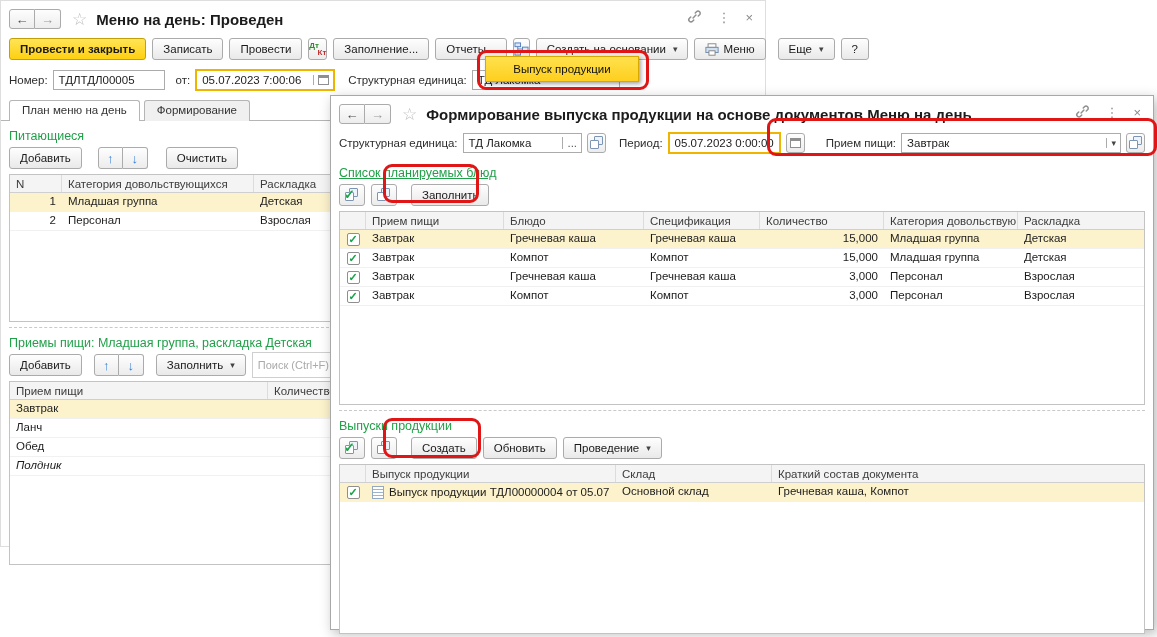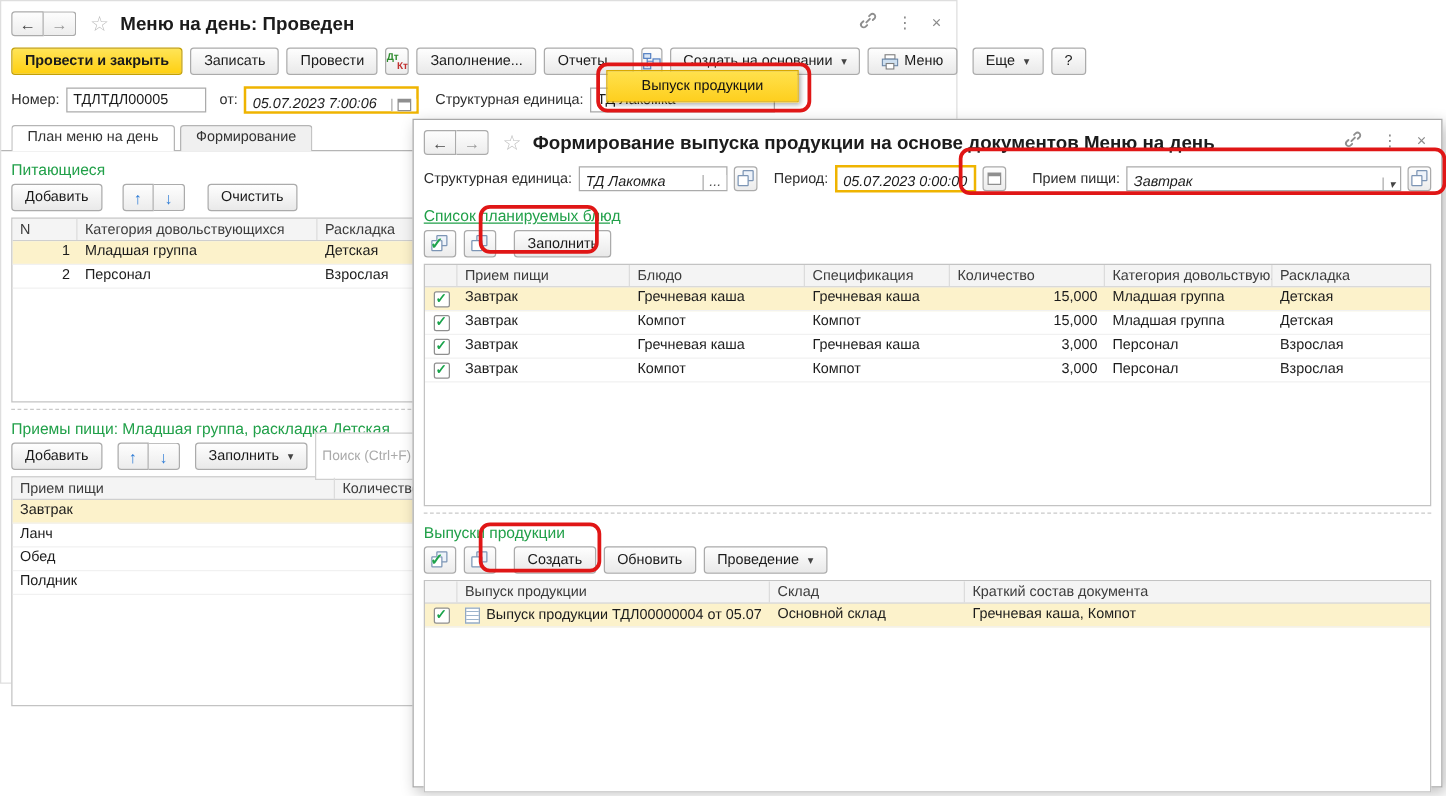--- a/index.html
+++ b/index.html
@@ -29,41 +29,41 @@
   .btn.primary{background:linear-gradient(#ffe457,#ffd011);border-color:#c3a008;font-weight:700;}
   .iconbtn{width:26px;height:22px;border:1px solid #ababab;background:linear-gradient(#fefefe,#ececec);
            border-radius:3px;display:inline-flex;align-items:center;justify-content:center;box-sizing:border-box;}
   .dd{font-size:9px;color:#444;margin-left:3px;}
   .spacer{flex:1;}
   
   .fieldrow{display:flex;align-items:center;gap:5px;padding:3px 8px 5px;height:24px;position:relative;}
   .flabel{color:#2d2d2d;white-space:nowrap;}
   .field{border:1px solid #ababab;background:#fff;height:20px;display:flex;align-items:center;
          padding:0 5px;box-sizing:border-box;white-space:nowrap;overflow:hidden;}
-  .fgroup{border:1px solid #ababab;background:#fff;height:20px;display:flex;align-items:flex-end;box-sizing:border-box;font-style:italic;}
+  .fgroup{border:1px solid #ababab;background:#fff;height:20px;display:flex;align-items:center;box-sizing:border-box;}
   .fgroup .ftext{padding:0 5px;display:flex;align-items:center;flex:1;white-space:nowrap;overflow:hidden;}
   .fgroup .fseg{border-left:1px solid #ababab;display:flex;align-items:center;justify-content:center;
                 padding:0 4px;color:#555;background:#fff;}
   .fgroup.activef{border:2px solid #efb400;height:22px;}
   .cal{width:11px;height:10px;border:1px solid #8f8f8f;border-top:3px solid #8f8f8f;background:#fff;box-sizing:border-box;}
   
   .tabs{display:flex;padding:0 8px;border-bottom:1px solid #b5b5b5;height:23px;align-items:flex-end;}
   .tab{padding:3px 12px;border:1px solid #b5b5b5;border-bottom:none;border-radius:3px 3px 0 0;
        background:#f0f0f0;margin-right:4px;position:relative;top:1px;color:#333;height:21px;box-sizing:border-box;}
   .tab.active{background:#fff;z-index:2;}
   
   .lpanel{padding:2px 0 0 8px;width:336px;box-sizing:border-box;}
   .sectitle{color:#21a049;font-size:12.5px;margin:6px 0 4px;white-space:nowrap;overflow:visible;}
   .listbar{display:flex;gap:6px;margin:2px 0 5px;align-items:center;height:22px;}
   .arrowpair{display:flex;}
   .arrowbtn{width:25px;height:22px;border:1px solid #ababab;background:linear-gradient(#fefefe,#ececec);
             display:flex;align-items:center;justify-content:center;color:#2f7dd6;font-weight:700;font-size:13px;box-sizing:border-box;}
   .arrowbtn.up{border-radius:3px 0 0 3px;}
   .arrowbtn.down{border-radius:0 3px 3px 0;border-left:none;}
-  .search{border:1px solid #cfcfcf;height:38px;width:92px;padding:0 5px;font-size:11px;
+  .search{border:1px solid #cfcfcf;height:26px;width:92px;padding:0 5px;font-size:11px;
           font-family:"Liberation Sans",sans-serif;color:#333;box-sizing:border-box;}
   .search::placeholder{color:#aaaaaa;}
   
   .gtable{border:1px solid #c3c3c3;background:#fff;box-sizing:border-box;overflow:hidden;}
   .thead{display:flex;background:#f4f4f4;border-bottom:1px solid #cfcfcf;color:#3c3c3c;}
   .th{padding:2px 6px;border-right:1px solid #dcdcdc;height:17px;line-height:15px;
       white-space:nowrap;overflow:hidden;box-sizing:border-box;}
   .tr{display:flex;height:18px;border-bottom:1px solid #f1f1f1;align-items:center;}
   .tr.sel{background:#fcf2cb;}
   .td{padding:0 6px;white-space:nowrap;overflow:hidden;box-sizing:border-box;height:18px;line-height:17px;}
@@ -253,21 +253,21 @@
       </div>
       <div class="tr">
         <div class="td" style="width:258px;">Ланч</div>
         <div class="td" style="flex:1;"></div>
       </div>
       <div class="tr">
         <div class="td" style="width:258px;">Обед</div>
         <div class="td" style="flex:1;"></div>
       </div>
       <div class="tr">
-        <div class="td" style="width:258px;">Полдник</div>
+        <div class="td" style="width:258px;font-style:italic;">Полдник</div>
         <div class="td" style="flex:1;"></div>
       </div>
     </div>
 
   </div>
 </div>
 
 <div class="win" id="win2">
 
   <div class="titlebar">

